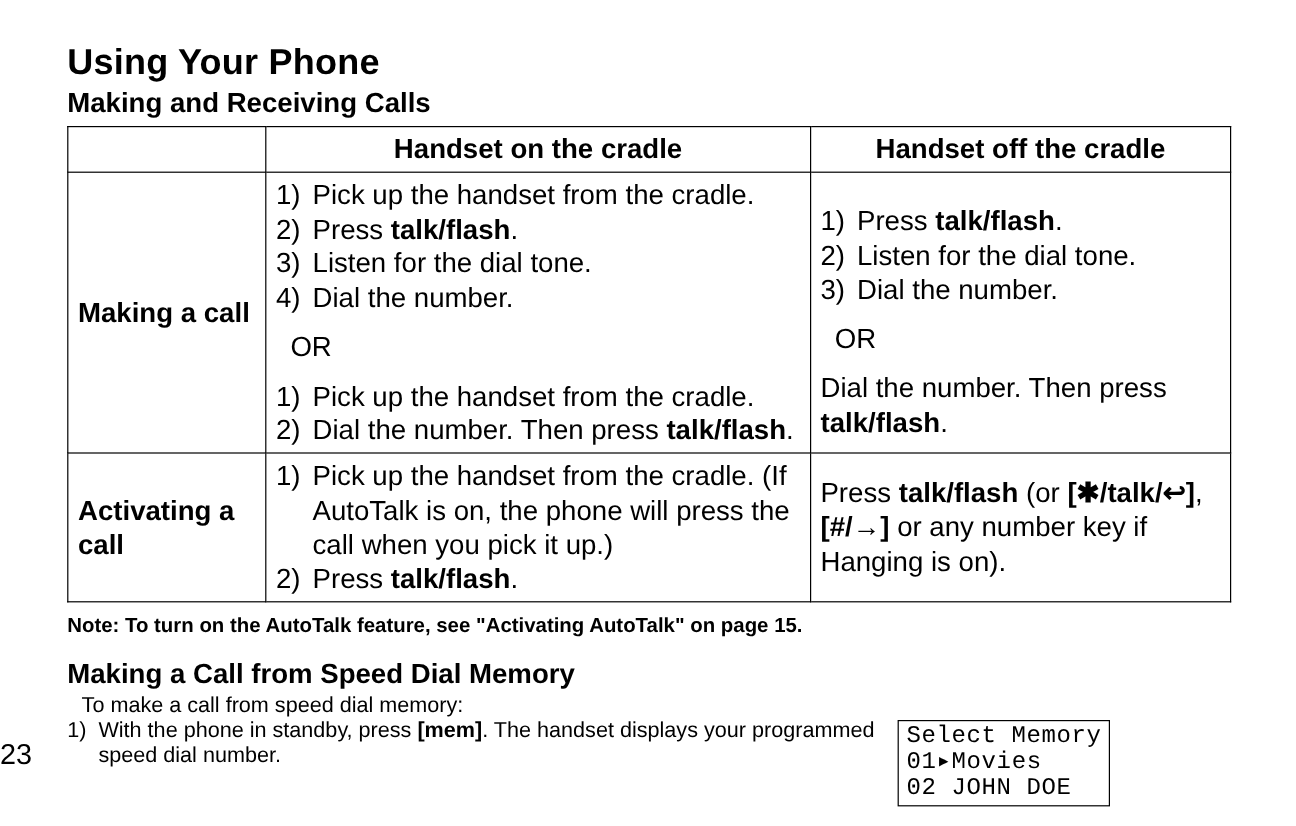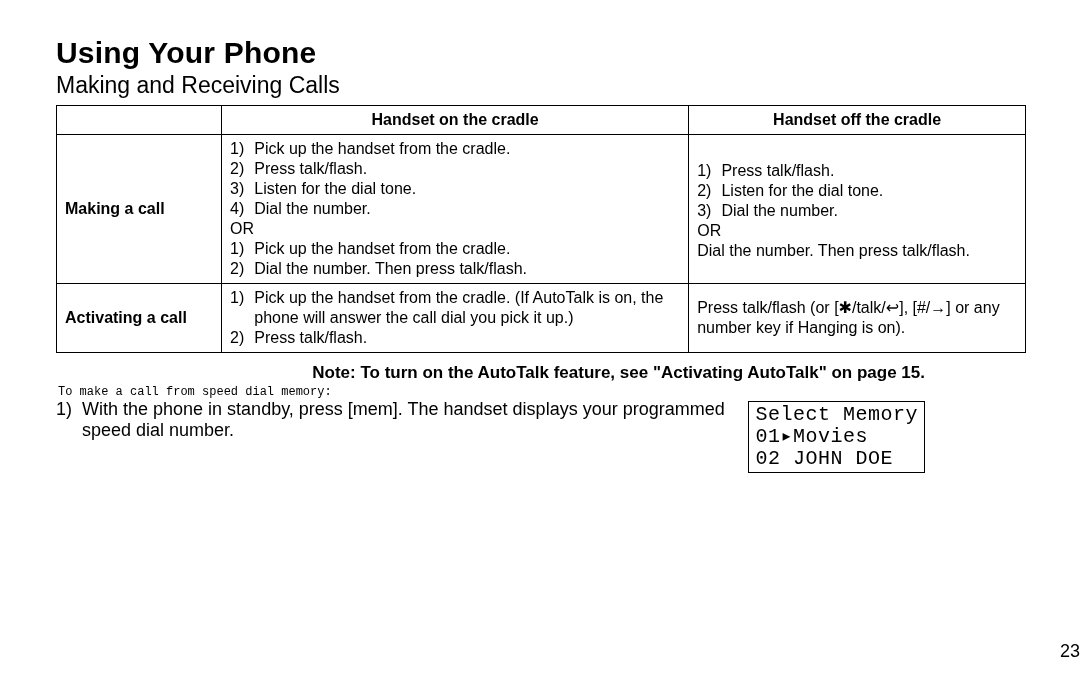--- a/index.html
+++ b/index.html
@@ -19,32 +19,32 @@
     position: relative;
   }
   h1 {
     font-size: 30px;
     font-weight: bold;
     margin: 0 0 2px 0;
     letter-spacing: 0.2px;
   }
   h2 {
     font-size: 23px;
-    font-weight: normal;
+    font-weight: bold;
     margin: 0 0 6px 0;
   }
   h3 {
     font-size: 23px;
     font-weight: bold;
     margin: 16px 0 0 0;
   }
   table.main {
     border-collapse: collapse;
     width: 970px;
-    font-size: 16px;
+    font-size: 23px;
     line-height: 1.25;
   }
   table.main th, table.main td {
     border: 1.5px solid #000;
     vertical-align: top;
     padding: 4px 8px 4px 8px;
     text-align: left;
   }
   table.main th {
     font-weight: bold;
@@ -55,31 +55,30 @@
     vertical-align: middle;
     width: 148px;
     border-radius: 14px;
   }
   .ol {
     display: table;
   }
   .ol-row { display: table-row; }
   .ol-num { display: table-cell; padding-right: 10px; white-space: nowrap; }
   .ol-txt { display: table-cell; }
-  .or { margin: 0; }
+  .or { margin: 12px; }
   .note {
     font-size: 17px;
     font-weight: bold;
-    text-align: right;
+    text-align: left;
     margin: 10px 0 0 0;
   }
   .speed-intro {
-    font-size: 12px;
-    margin: 2px 0 0 2px;
-    font-family: Liberation Mono, monospace;
+    font-size: 18px;
+    margin: 2px 0 0 12px;
   }
   .speed-body {
     display: flex;
     align-items: flex-start;
     gap: 12px;
     font-size: 18px;
   }
   .speed-step {
     flex: 1;
   }
@@ -89,27 +88,27 @@
     font-family: "Courier New", monospace;
     font-size: 20px;
     line-height: 1.1;
     white-space: pre;
     letter-spacing: 0.5px;
     margin-top: 2px;
     min-width: 162px;
   }
   .pagenum {
     position: absolute;
-    bottom: 26px;
+    bottom: 44px;
     left: 0;
     width: 1080px;
-    text-align: right;
-    font-size: 18px;
-  }
-  b { font-weight: normal; }
+    text-align: left;
+    font-size: 24px;
+  }
+  b { font-weight: bold; }
 </style>
 </head>
 <body>
 
 <div class="page">
 
   <h1>Using Your Phone</h1>
   <h2>Making and Receiving Calls</h2>
 
   <table class="main">
@@ -173,38 +172,39 @@
         <div><span>Dial the number. Then press </span><b>talk/flash</b><span>.</span></div>
       </td>
     </tr>
 
     <tr>
       <td class="label">Activating a call</td>
       <td>
         <div class="ol">
           <div class="ol-row">
                 <span class="ol-num">1)</span>
-                <span class="ol-txt"><span>Pick up the handset from the cradle. (If AutoTalk is on, the phone will answer the call dial you pick it up.)</span><b></b><span></span></span>
+                <span class="ol-txt"><span>Pick up the handset from the cradle. (If AutoTalk is on, the phone will press the call when you pick it up.)</span><b></b><span></span></span>
               </div>
           <div class="ol-row">
                 <span class="ol-num">2)</span>
                 <span class="ol-txt"><span>Press </span><b>talk/flash</b><span>.</span></span>
               </div>
         </div>
       </td>
       <td style="vertical-align:middle;">
         <span>Press </span><b>talk/flash</b><span> (or </span><b>[✱/talk/↩]</b><span>, </span><b>[#/→]</b><span> or any number key if Hanging is on).</span>
       </td>
     </tr>
 
   </tbody>
     </table>
 
   <div class="note">Note: To turn on the AutoTalk feature, see "Activating AutoTalk" on page 15.</div>
 
+  <h3>Making a Call from Speed Dial Memory</h3>
   <div class="speed-intro">To make a call from speed dial memory:</div>
 
   <div class="speed-body">
     <div class="speed-step">
       <div class="ol">
         <div class="ol-row">
           <span class="ol-num">1)</span>
           <span class="ol-txt"><span>With the phone in standby, press </span><b>[mem]</b><span>. The handset displays your programmed speed dial number.</span></span>
         </div>
       </div>

